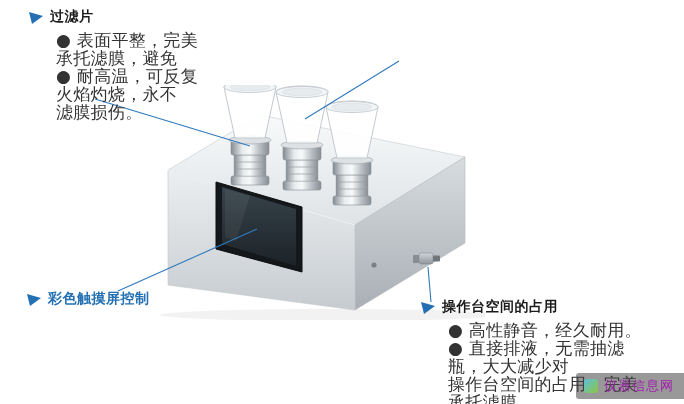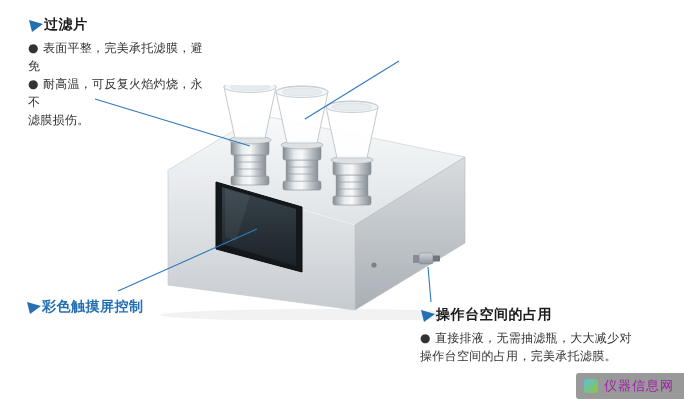--- a/index.html
+++ b/index.html
@@ -1,25 +1,25 @@
 <!DOCTYPE html>
 <html><head>
 <meta charset="utf-8">
 <style>
   html,body{margin:0;padding:0;background:#ffffff;}
   .stage{
     position:relative;width:684px;height:404px;background:#ffffff;overflow:hidden;
     font-family:"DejaVu Sans","Liberation Sans",sans-serif;
   }
   .callout{position:absolute;}
-  .callout-header{display:flex;align-items:center;margin-bottom:5px;margin-top:8px;}
+  .callout-header{display:flex;align-items:center;gap:6px;margin-bottom:5px;}
   .arrow-icon{display:inline-block;width:16px;height:14px;flex:0 0 auto;}
   .callout-title{font-size:14px;font-weight:bold;color:#1b1b1b;letter-spacing:0.5px;}
   .callout.blue-title .callout-title{color:#2470b3;}
-  .callout-line{font-size:12px;line-height:18px;color:#333333;letter-spacing:0.3px;}
+  .callout-line{font-size:17px;line-height:18px;color:#333333;letter-spacing:0.3px;margin-left:28px;}
   .device{position:absolute;left:150px;top:85px;z-index:1;}
   .leader{position:absolute;left:0;top:0;z-index:2;pointer-events:none;}
   .callout{z-index:3;}
   .watermark{
     position:absolute;right:0;bottom:5px;z-index:4;
     display:flex;align-items:center;gap:6px;
     background:rgba(70,70,70,0.55);color:#a21caf;
     padding:4px 10px 4px 8px;border-radius:3px 0 0 3px;
     font-size:13px;letter-spacing:1px;
   }
@@ -134,20 +134,21 @@
 
   <div class="callout" style="left:420px;top:298px;width:232px;">
     <div class="callout-header">
       <span class="arrow-icon">
         <svg width="16" height="14" viewBox="0 0 16 14">
             <polygon points="1,1 15,5 4,13" fill="#2470b3"></polygon>
           </svg>
       </span>
       <span class="callout-title">操作台空间的占用</span>
     </div>
+    <div class="callout-line">● 高性静音，经久耐用。</div>
     <div class="callout-line">● 直接排液，无需抽滤瓶，大大减少对</div>
     <div class="callout-line">操作台空间的占用，完美承托滤膜。</div>
   </div>
 
   <div class="watermark">
     <span class="watermark-logo"></span>
     <span>仪器信息网</span>
   </div>
 
 </div>

